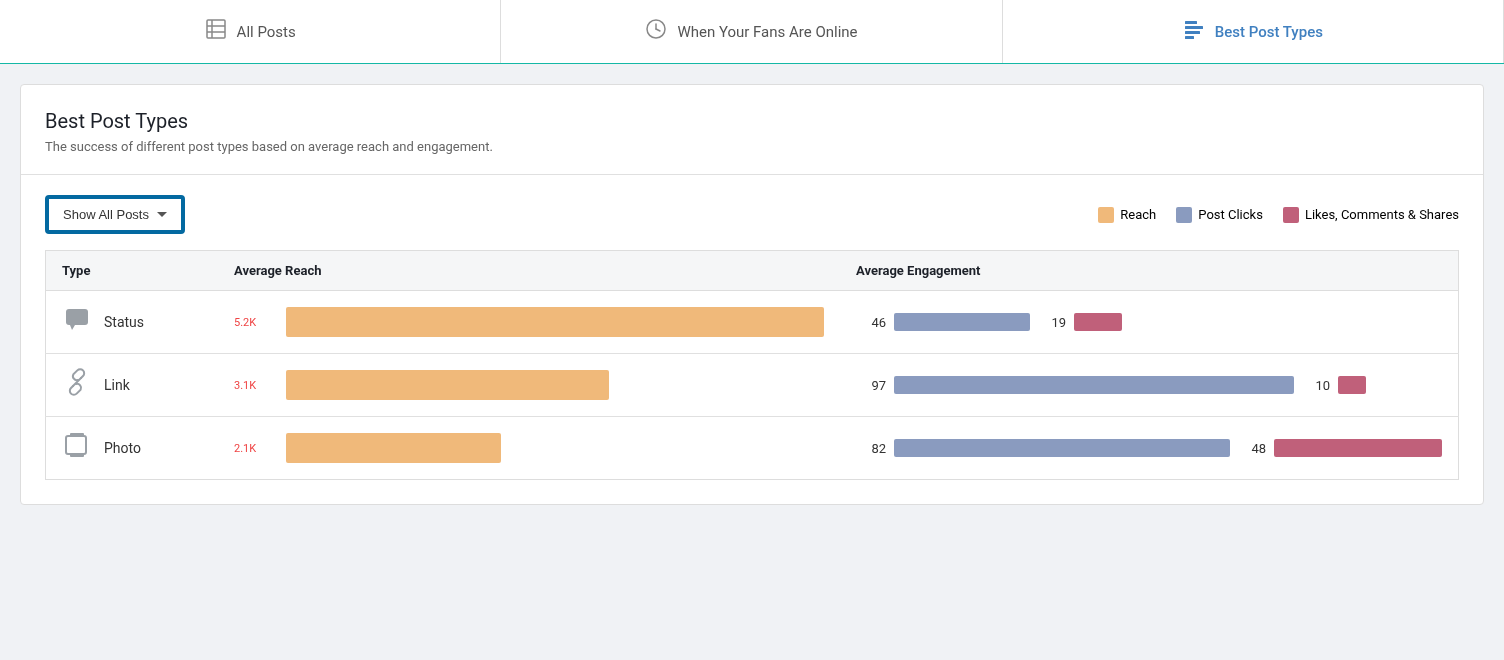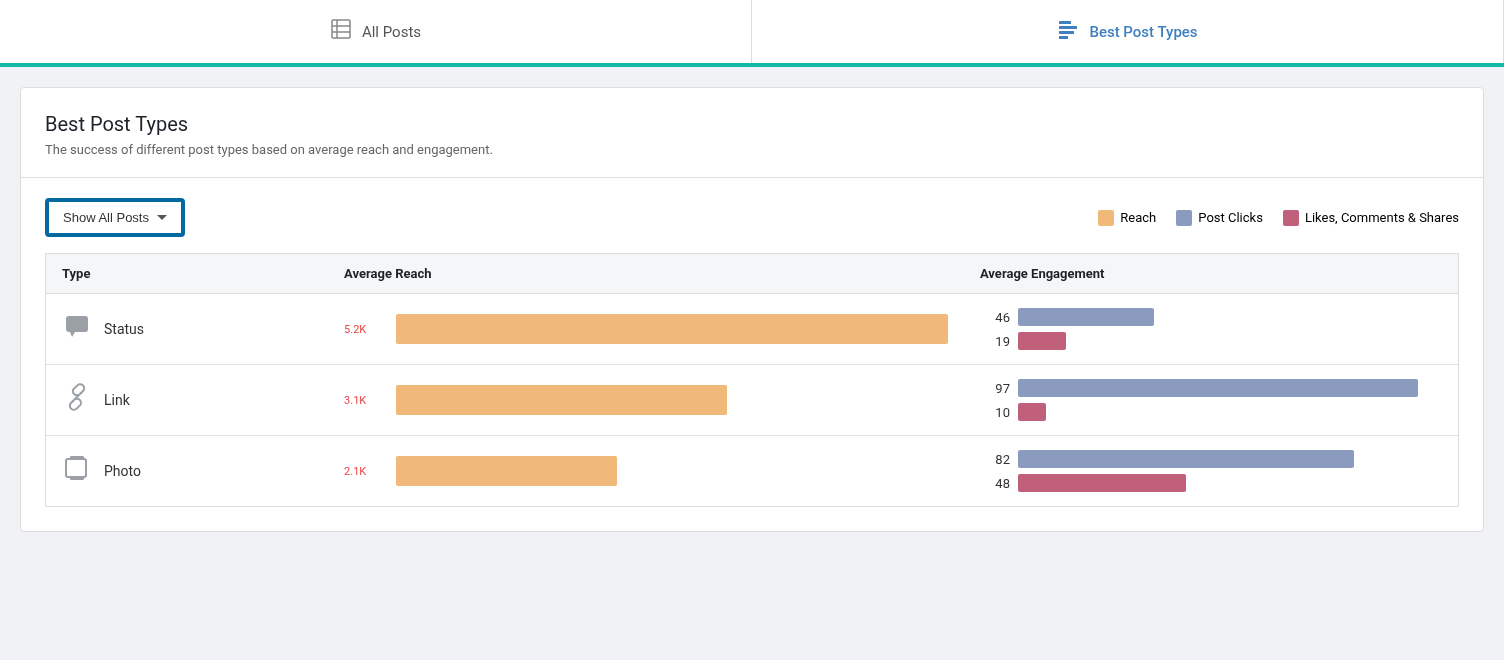--- a/index.html
+++ b/index.html
@@ -6,21 +6,21 @@
     body {
       font-family: -apple-system, BlinkMacSystemFont, 'Segoe UI', Roboto, Helvetica, Arial, sans-serif;
       background: #f0f2f5;
       color: #333;
       font-size: 14px;
     }
 
     .tabs-bar {
       display: flex;
       background: #fff;
-      border-bottom: 4px solid #14b8a6;
+      border-bottom: 1px solid #14b8a6;
     }
 
     .tab-item {
       display: flex;
       align-items: center;
       gap: 10px;
       padding: 18px 40px;
       cursor: pointer;
       color: #555;
       font-size: 15px;
@@ -189,21 +189,20 @@
     }
 
     .bar-reach {
       height: 30px;
       background: #f0b97a;
       border-radius: 2px;
     }
 
     .engagement-cell {
       display: flex;
-      flex-direction: column;
       gap: 6px;
     }
 
     .eng-row {
       display: flex;
       align-items: center;
       gap: 8px;
     }
 
     .eng-value {
@@ -245,20 +244,30 @@
       <svg width="22" height="22" viewBox="0 0 22 22" fill="none">
         <rect x="2" y="2" width="18" height="18" rx="1" stroke="#888" stroke-width="1.5" fill="none"></rect>
         <line x1="7" y1="2" x2="7" y2="20" stroke="#888" stroke-width="1.5"></line>
         <line x1="2" y1="8" x2="20" y2="8" stroke="#888" stroke-width="1.5"></line>
         <line x1="2" y1="14" x2="20" y2="14" stroke="#888" stroke-width="1.5"></line>
       </svg>
     </span>
     <span>All Posts</span>
   </div>
 
+  <div class="tab-item">
+    <span class="tab-icon">
+      <svg width="22" height="22" viewBox="0 0 22 22" fill="none">
+        <circle cx="11" cy="11" r="9" stroke="#888" stroke-width="1.5" fill="none"></circle>
+        <line x1="11" y1="11" x2="11" y2="6" stroke="#888" stroke-width="1.5" stroke-linecap="round"></line>
+        <line x1="11" y1="11" x2="15" y2="13" stroke="#888" stroke-width="1.5" stroke-linecap="round"></line>
+      </svg>
+    </span>
+    <span>When Your Fans Are Online</span>
+  </div>
 
   <div class="tab-item active">
     <span class="tab-icon">
       <svg width="22" height="22" viewBox="0 0 22 22" fill="none">
         <rect x="2" y="3" width="12" height="3" rx="0.5" fill="#4080c0"></rect>
         <rect x="2" y="8" width="18" height="3" rx="0.5" fill="#4080c0"></rect>
         <rect x="2" y="13" width="15" height="3" rx="0.5" fill="#4080c0"></rect>
         <rect x="2" y="18" width="9" height="3" rx="0.5" fill="#4080c0"></rect>
       </svg>
     </span>

